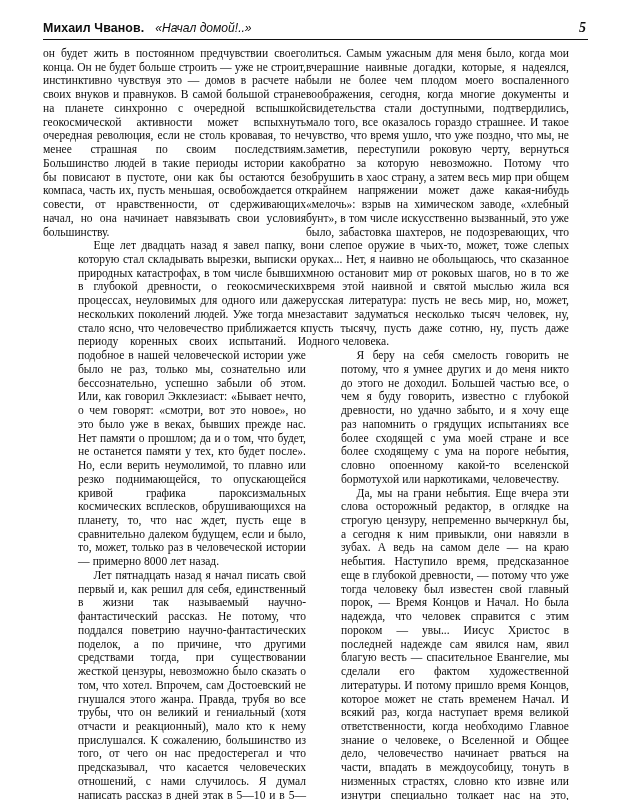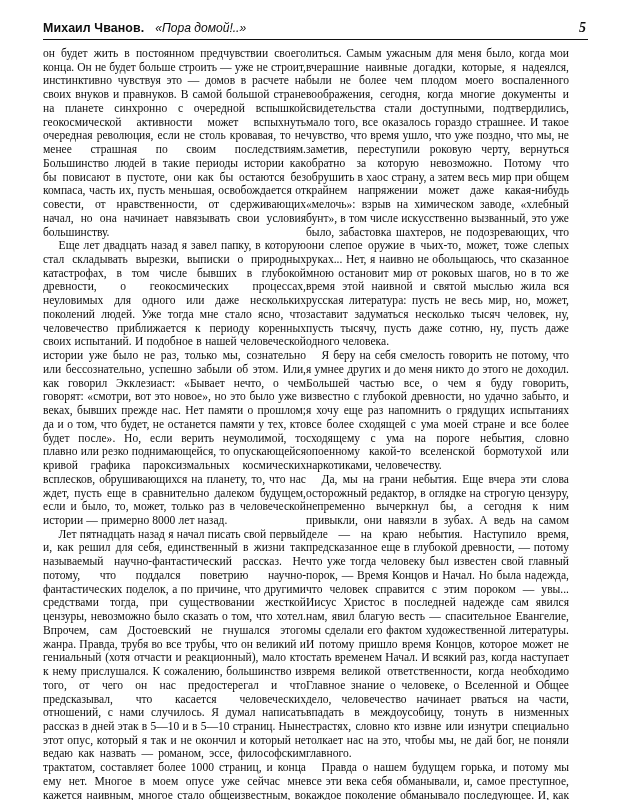--- a/index.html
+++ b/index.html
@@ -82,34 +82,35 @@
     font-size: 11.55px;
     line-height: 13.73px;
     text-align: justify;
     text-justify: inter-word;
     text-indent: 0;
     hyphens: manual;
     word-spacing: 0.02em;
   }
   .col p.indent {
     text-indent: 1.35em;
+    margin-left: 35px;
   }
   .col p.cont {
     text-indent: 0;
   }
 </style>
 </head>
 <body>
 
 <div class="page">
 
   <div class="running-head">
     <span class="rh-left">
       <span class="rh-author">Михаил Чванов.</span>
-      <span class="rh-title">«Пора домой!..»</span>
+      <span class="rh-title">«Начал домой!..»</span>
     </span>
     <span class="rh-pageno">5</span>
   </div>
 
   <div class="columns">
 
     <div class="col">
       <p class="cont">он будет жить в постоянном предчувствии своего конца. Он не будет больше строить — уже не строит, инстинктивно чувствуя это — домов в расчете на своих внуков и правнуков. В самой большой стране на планете синхронно с очередной вспышкой геокосмической активности может вспыхнуть очередная революция, если не столь кровавая, то не менее страшная по своим последствиям. Большинство людей в такие периоды истории как бы повисают в пустоте, они как бы остаются без компаса, часть их, пусть меньшая, освобождается от совести, от нравственности, от сдерживающих начал, но она начинает навязывать свои условия большинству.</p>
       <p class="indent">Еще лет двадцать назад я завел папку, в которую стал складывать вырезки, выписки о природных катастрофах, в том числе бывших в глубокой древности, о геокосмических процессах, неуловимых для одного или даже нескольких поколений людей. Уже тогда мне стало ясно, что человечество приближается к периоду коренных своих испытаний. И подобное в нашей человеческой истории уже было не раз, только мы, сознательно или бессознательно, успешно забыли об этом. Или, как говорил Экклезиаст: «Бывает нечто, о чем говорят: «смотри, вот это новое», но это было уже в веках, бывших прежде нас. Нет памяти о прошлом; да и о том, что будет, не останется памяти у тех, кто будет после». Но, если верить неумолимой, то плавно или резко поднимающейся, то опускающейся кривой графика пароксизмальных космических всплесков, обрушивающихся на планету, то, что нас ждет, пусть еще в сравнительно далеком будущем, если и было, то, может, только раз в человеческой истории — примерно 8000 лет назад.</p>
       <p class="indent">Лет пятнадцать назад я начал писать свой первый и, как решил для себя, единственный в жизни так называемый научно-фантастический рассказ. Не потому, что поддался поветрию научно-фантастических поделок, а по причине, что другими средствами тогда, при существовании жесткой цензуры, невозможно было сказать о том, что хотел. Впрочем, сам Достоевский не гнушался этого жанра. Правда, трубя во все трубы, что он великий и гениальный (хотя отчасти и реакционный), мало кто к нему прислушался. К сожалению, большинство из того, от чего он нас предостерегал и что предсказывал, что касается человеческих отношений, с нами случилось. Я думал написать рассказ в дней этак в 5—10 и в 5—10 страниц. Ныне этот опус, который я так и не окончил и который не ведаю как назвать — романом, эссе, философским трактатом, составляет более 1000 страниц, и конца ему нет. Многое в моем опусе уже сейчас мне кажется наивным, многое стало общеизвестным, во многом я ушел в частности, не нужные в таком важном деле, мне не хватило ни мужества, ни таланта, ни здоровья сосредоточиться на самом главном. И так как, скорее всего, я этот опус так и не закончу, и уже потому маловероятно, что он увидит свет, я хочу некоторыми основными мыслями поде-</p>

